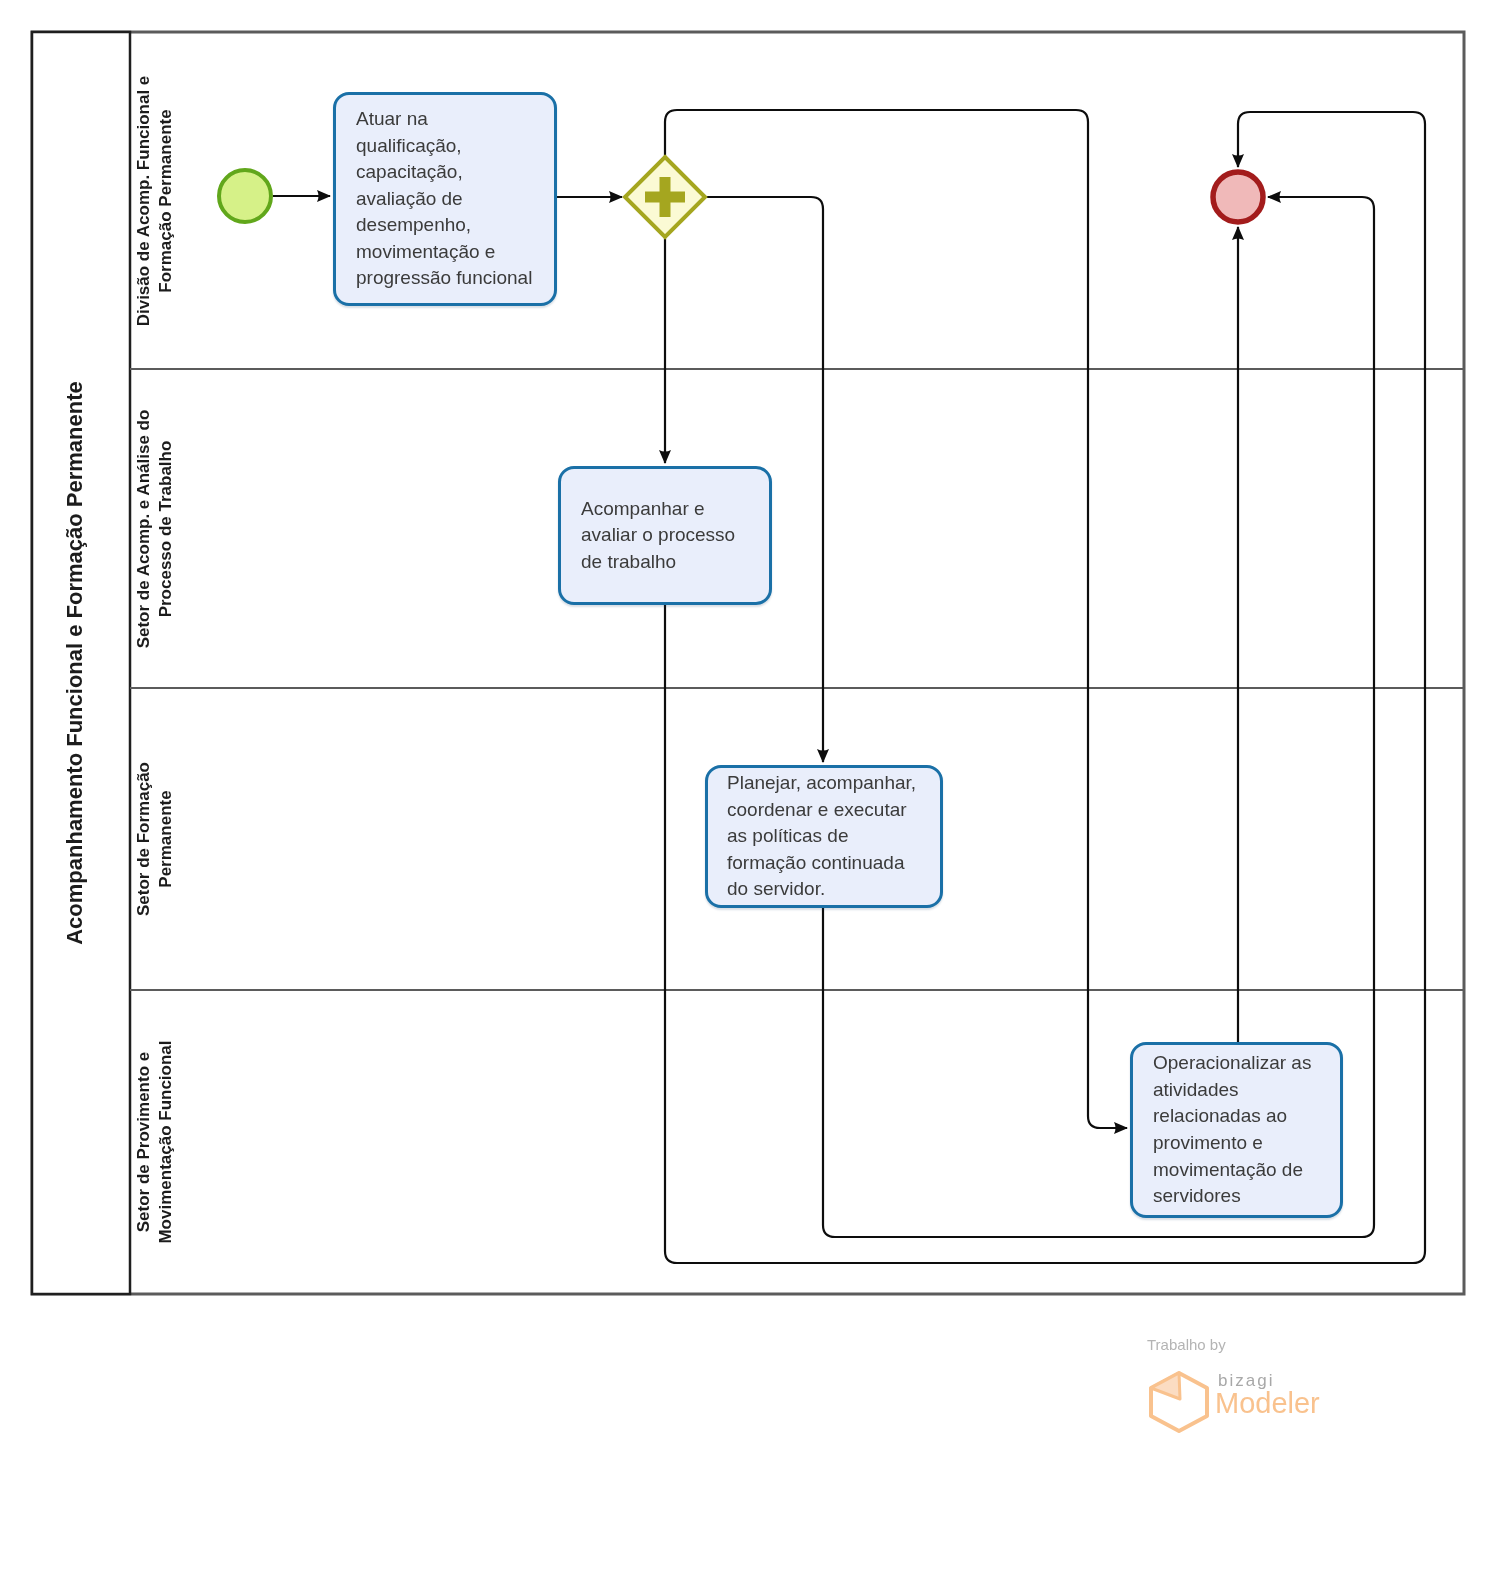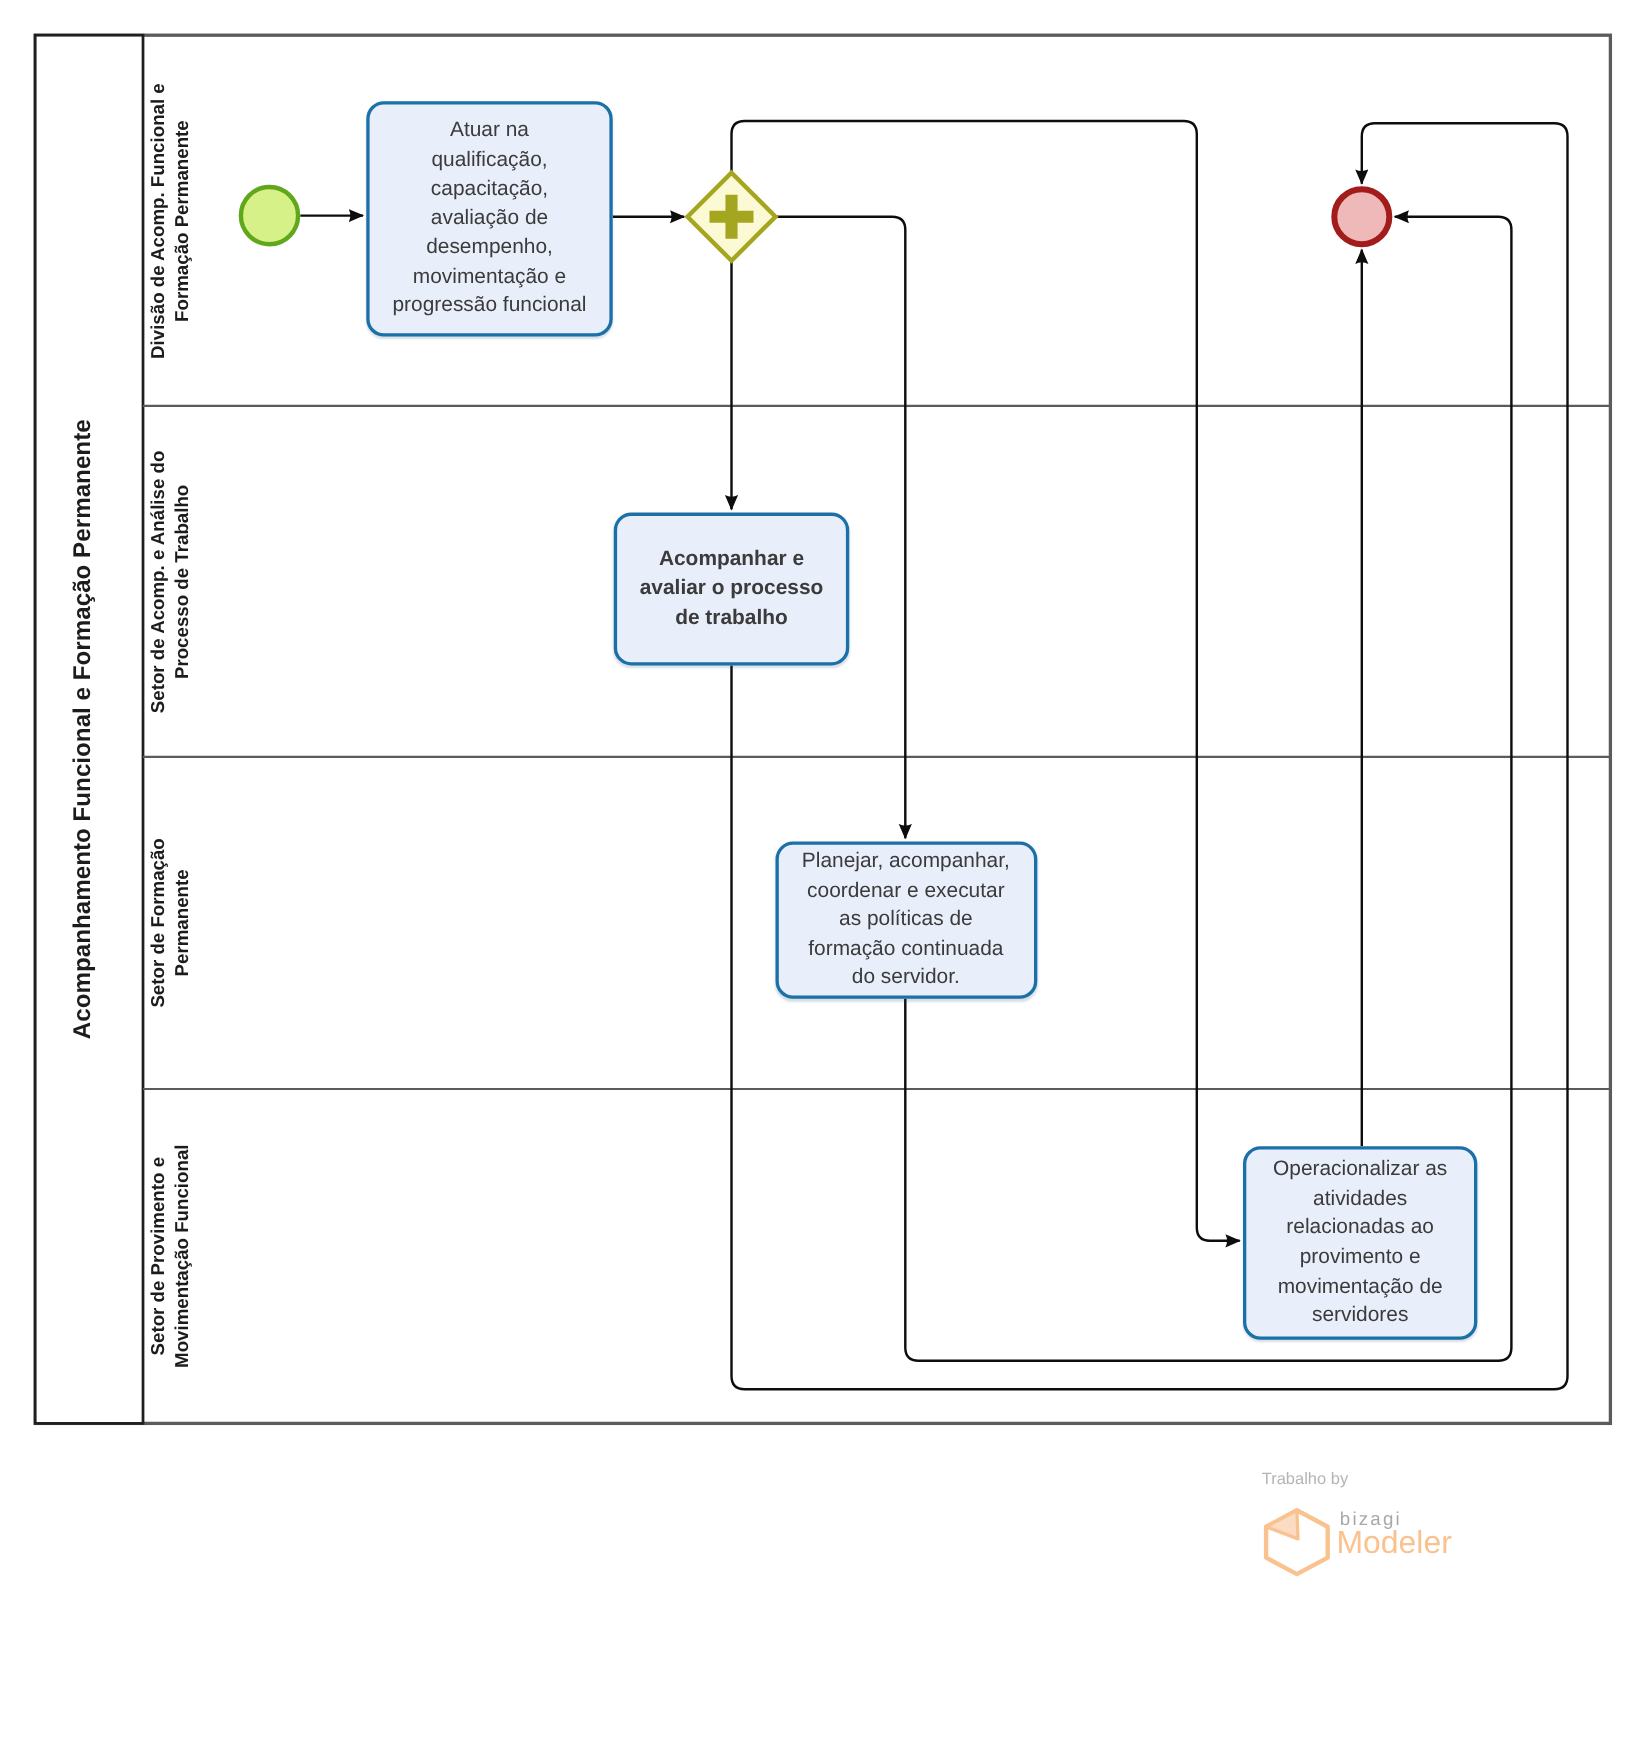--- a/index.html
+++ b/index.html
@@ -31,21 +31,21 @@
   .pool-title{font-size:22px;width:1200px;}
   .lane-label{font-size:17px;}
 
   
   .task{
     position:absolute;box-sizing:border-box;
     background:var(--task-fill,#e9eefb);
     border:3px solid var(--task-border,#1a70a7);
     border-radius:16px;
     display:flex;align-items:center;justify-content:center;
-    text-align:center;color:#3b3b3b;font-size:19px;line-height:1.4;
+    text-align:left;color:#3b3b3b;font-size:19px;line-height:1.4;
     padding:0 20px;box-shadow:0 2px 2px rgba(40,70,110,0.18);
   }
 
   
   .powered-by{position:absolute;left:1147px;top:1336px;font-size:15px;color:#b4b4b4;}
   .logo-hex{position:absolute;left:1146px;top:1370px;}
   .brand{position:absolute;left:1218px;top:1371px;font-size:17px;letter-spacing:2px;color:#a8a8a8;}
   .product{position:absolute;left:1215px;top:1387px;font-size:29px;color:var(--logo-orange,#f9c28e);}
 </style>
 </head>
@@ -85,21 +85,21 @@
 
   <div class="vlabel pool-title" style="left:75px;top:663px;">Acompanhamento Funcional e Formação Permanente</div>
   <div class="vlabel lane-label" style="left:155px;top:201px;width:300px;">Divisão de Acomp. Funcional e Formação Permanente</div>
   <div class="vlabel lane-label" style="left:155px;top:529px;width:300px;">Setor de Acomp. e Análise do Processo de Trabalho</div>
   <div class="vlabel lane-label" style="left:155px;top:839px;width:180px;">Setor de Formação Permanente</div>
   <div class="vlabel lane-label" style="left:155px;top:1142px;width:220px;">Setor de Provimento e Movimentação Funcional</div>
 
   <div class="task" style="left:333px;top:92px;width:224px;height:214px;">
     <span>Atuar na qualificação, capacitação, avaliação de desempenho, movimentação e progressão funcional</span>
   </div>
-  <div class="task" style="left:558px;top:466px;width:214px;height:139px;font-weight:bold;">
+  <div class="task" style="left:558px;top:466px;width:214px;height:139px;">
     <span>Acompanhar e avaliar o processo de trabalho</span>
   </div>
   <div class="task" style="left:705px;top:765px;width:238px;height:143px;padding-left:19px;">
     <span>Planejar, acompanhar, coordenar e executar as políticas de formação continuada do servidor.</span>
   </div>
   <div class="task" style="left:1130px;top:1042px;width:213px;height:176px;">
     <span>Operacionalizar as atividades relacionadas ao provimento e movimentação de servidores</span>
   </div>
 
   <div class="powered-by">Trabalho by</div>

